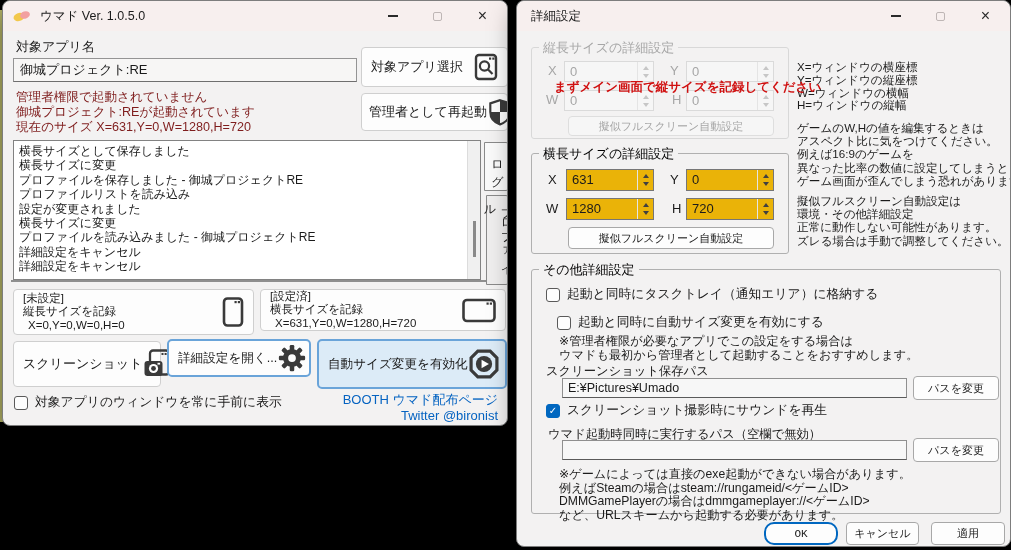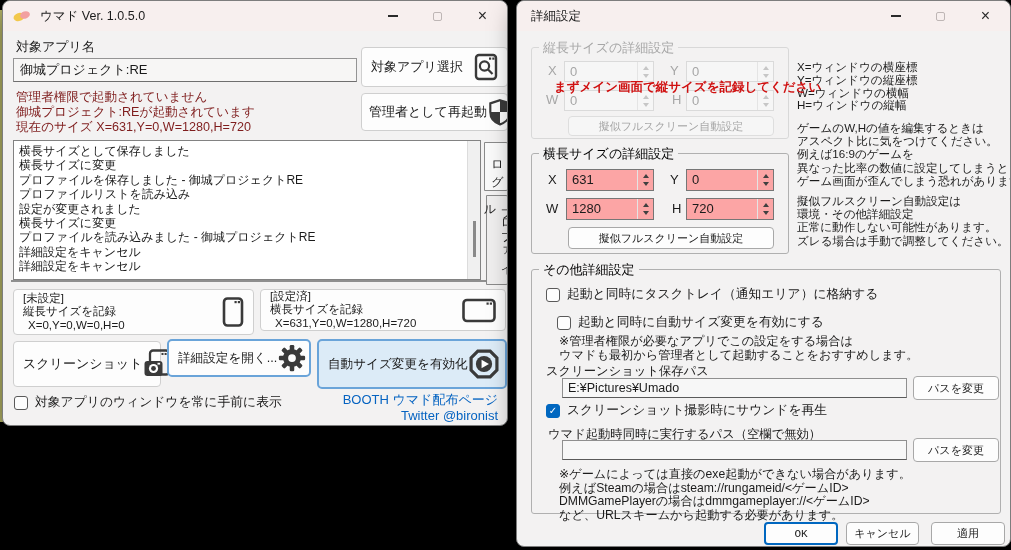--- a/index.html
+++ b/index.html
@@ -44,21 +44,21 @@
   .rec-text .indent{padding-left:5px;}
   .cb-row{position:absolute;display:flex;align-items:center;gap:7px;font-size:12.8px;color:#1b1b1b;white-space:nowrap;}
   .cb{width:14px;height:14px;border:1px solid #5a5a5a;border-radius:3px;background:#fdfdfd;flex:none;}
   .cb.checked{background:#0067c0;border-color:#0067c0;color:#fff;display:flex;align-items:center;
     justify-content:center;font-size:10px;line-height:1;}
   .link{position:absolute;font-size:13px;color:#0563c1;white-space:nowrap;}
   .group{position:absolute;border:1px solid #b0b0b0;border-radius:3px;}
   .group.disabled{border-color:#d8d8d8;}
   .group-label{position:absolute;top:-9px;left:7px;background:#f3f2f2;padding:0 4px;font-size:13px;white-space:nowrap;}
   .gray{color:#a6a6a6;}
-  .spin{position:absolute;background:#fca5a5;border:1px solid #767676;display:flex;}
+  .spin{position:absolute;background:#eab308;border:1px solid #767676;display:flex;}
   .spin.disabled{background:#f6f6f6;border-color:#dadada;}
   .spin-val{flex:1;font-size:13px;padding:2px 5px;color:#1b1b1b;overflow:hidden;}
   .spin.disabled .spin-val{color:#a6a6a6;}
   .spin-btns{width:16px;display:flex;flex-direction:column;justify-content:center;gap:4px;border-left:1px solid #e4e4e4;}
   .tri-up{width:0;height:0;border-left:3.5px solid transparent;border-right:3.5px solid transparent;
     border-bottom:4.5px solid #404040;margin:0 auto;}
   .tri-dn{width:0;height:0;border-left:3.5px solid transparent;border-right:3.5px solid transparent;
     border-top:4.5px solid #404040;margin:0 auto;}
   .spin.disabled .tri-up{border-bottom-color:#c6c6c6;}
   .spin.disabled .tri-dn{border-top-color:#c6c6c6;}
@@ -390,21 +390,21 @@
     </div>
 
     <div class="note" style="left:27px;top:198px;font-size:12.2px;line-height:13.6px;">
       <div>※ゲームによっては直接のexe起動ができない場合があります。</div>
       <div>例えばSteamの場合はsteam://rungameid/&lt;ゲームID&gt;</div>
       <div>DMMGamePlayerの場合はdmmgameplayer://&lt;ゲームID&gt;</div>
       <div>など、URLスキームから起動する必要があります。</div>
     </div>
   </div>
 
-  <div class="sm-btn focus" style="left:247px;top:521px;width:74px;height:23px;">
+  <div class="sm-btn focus" style="left:247px;top:521px;width:74px;height:23px;border-radius:10px;">
     <span>OK</span>
   </div>
   <div class="sm-btn" style="left:329px;top:521px;width:73px;height:23px;">
     <span>キャンセル</span>
   </div>
   <div class="sm-btn" style="left:414px;top:521px;width:74px;height:23px;">
     <span>適用</span>
   </div>
 </div>
 </div>

